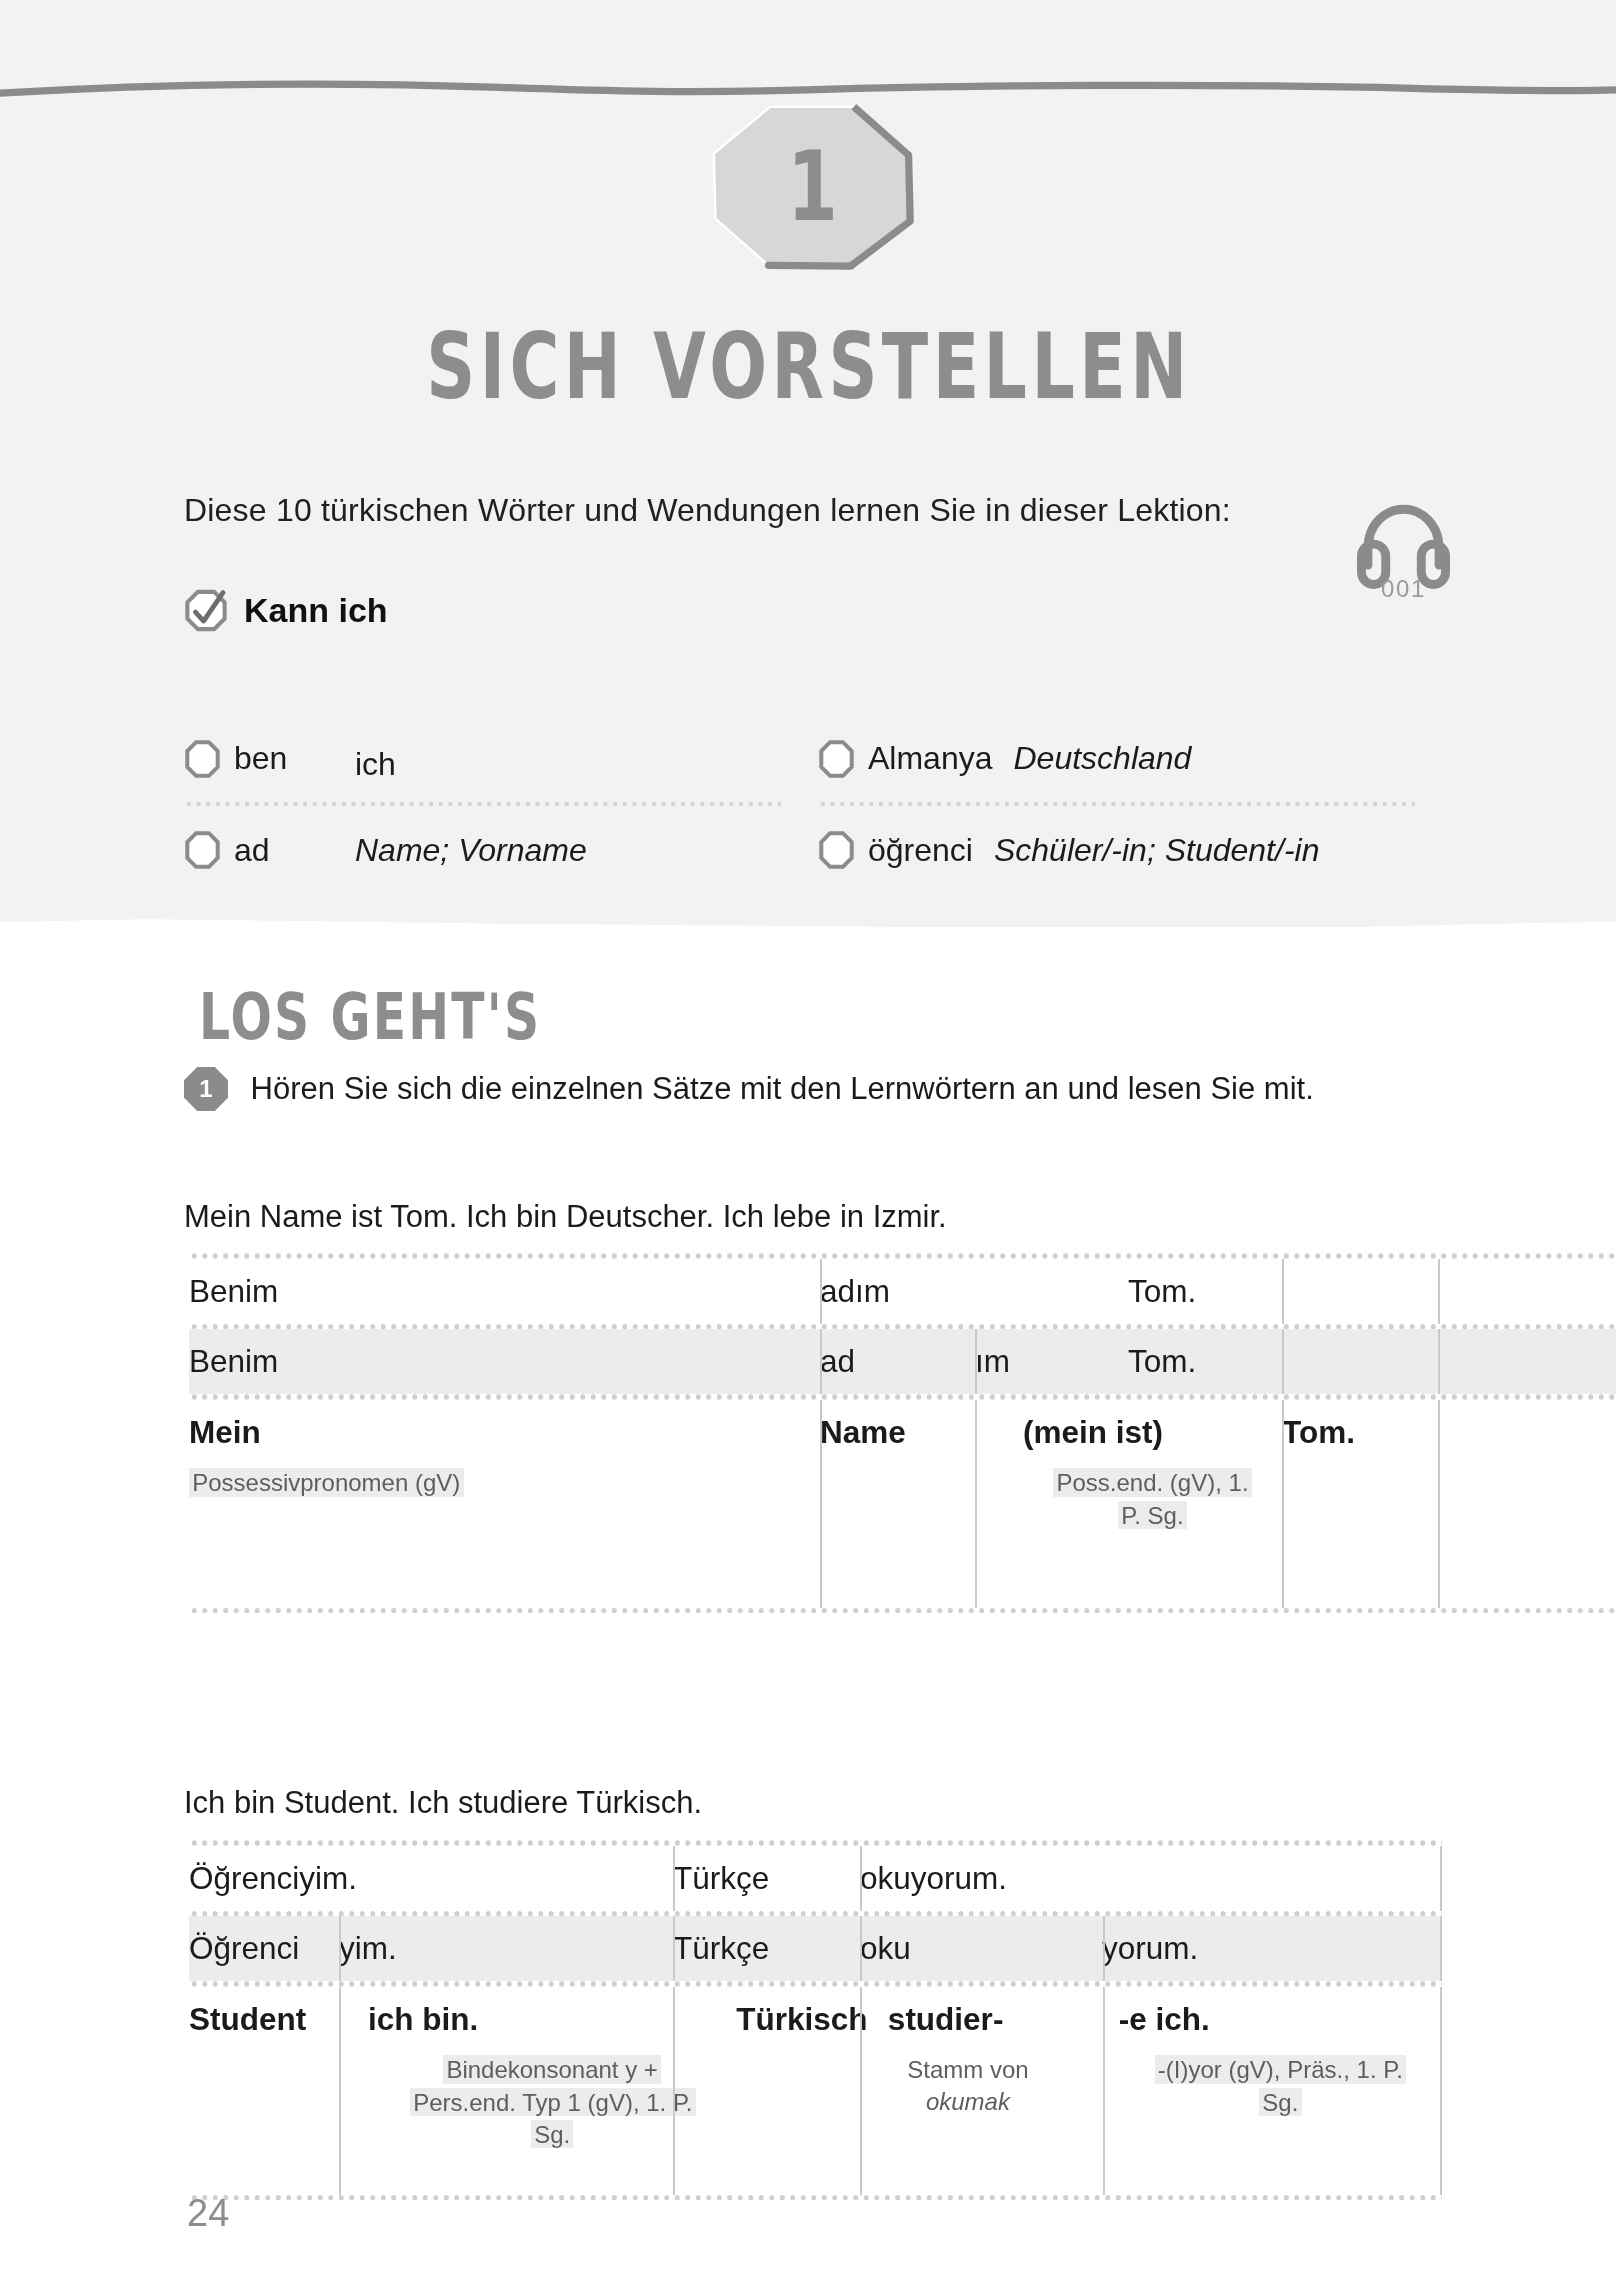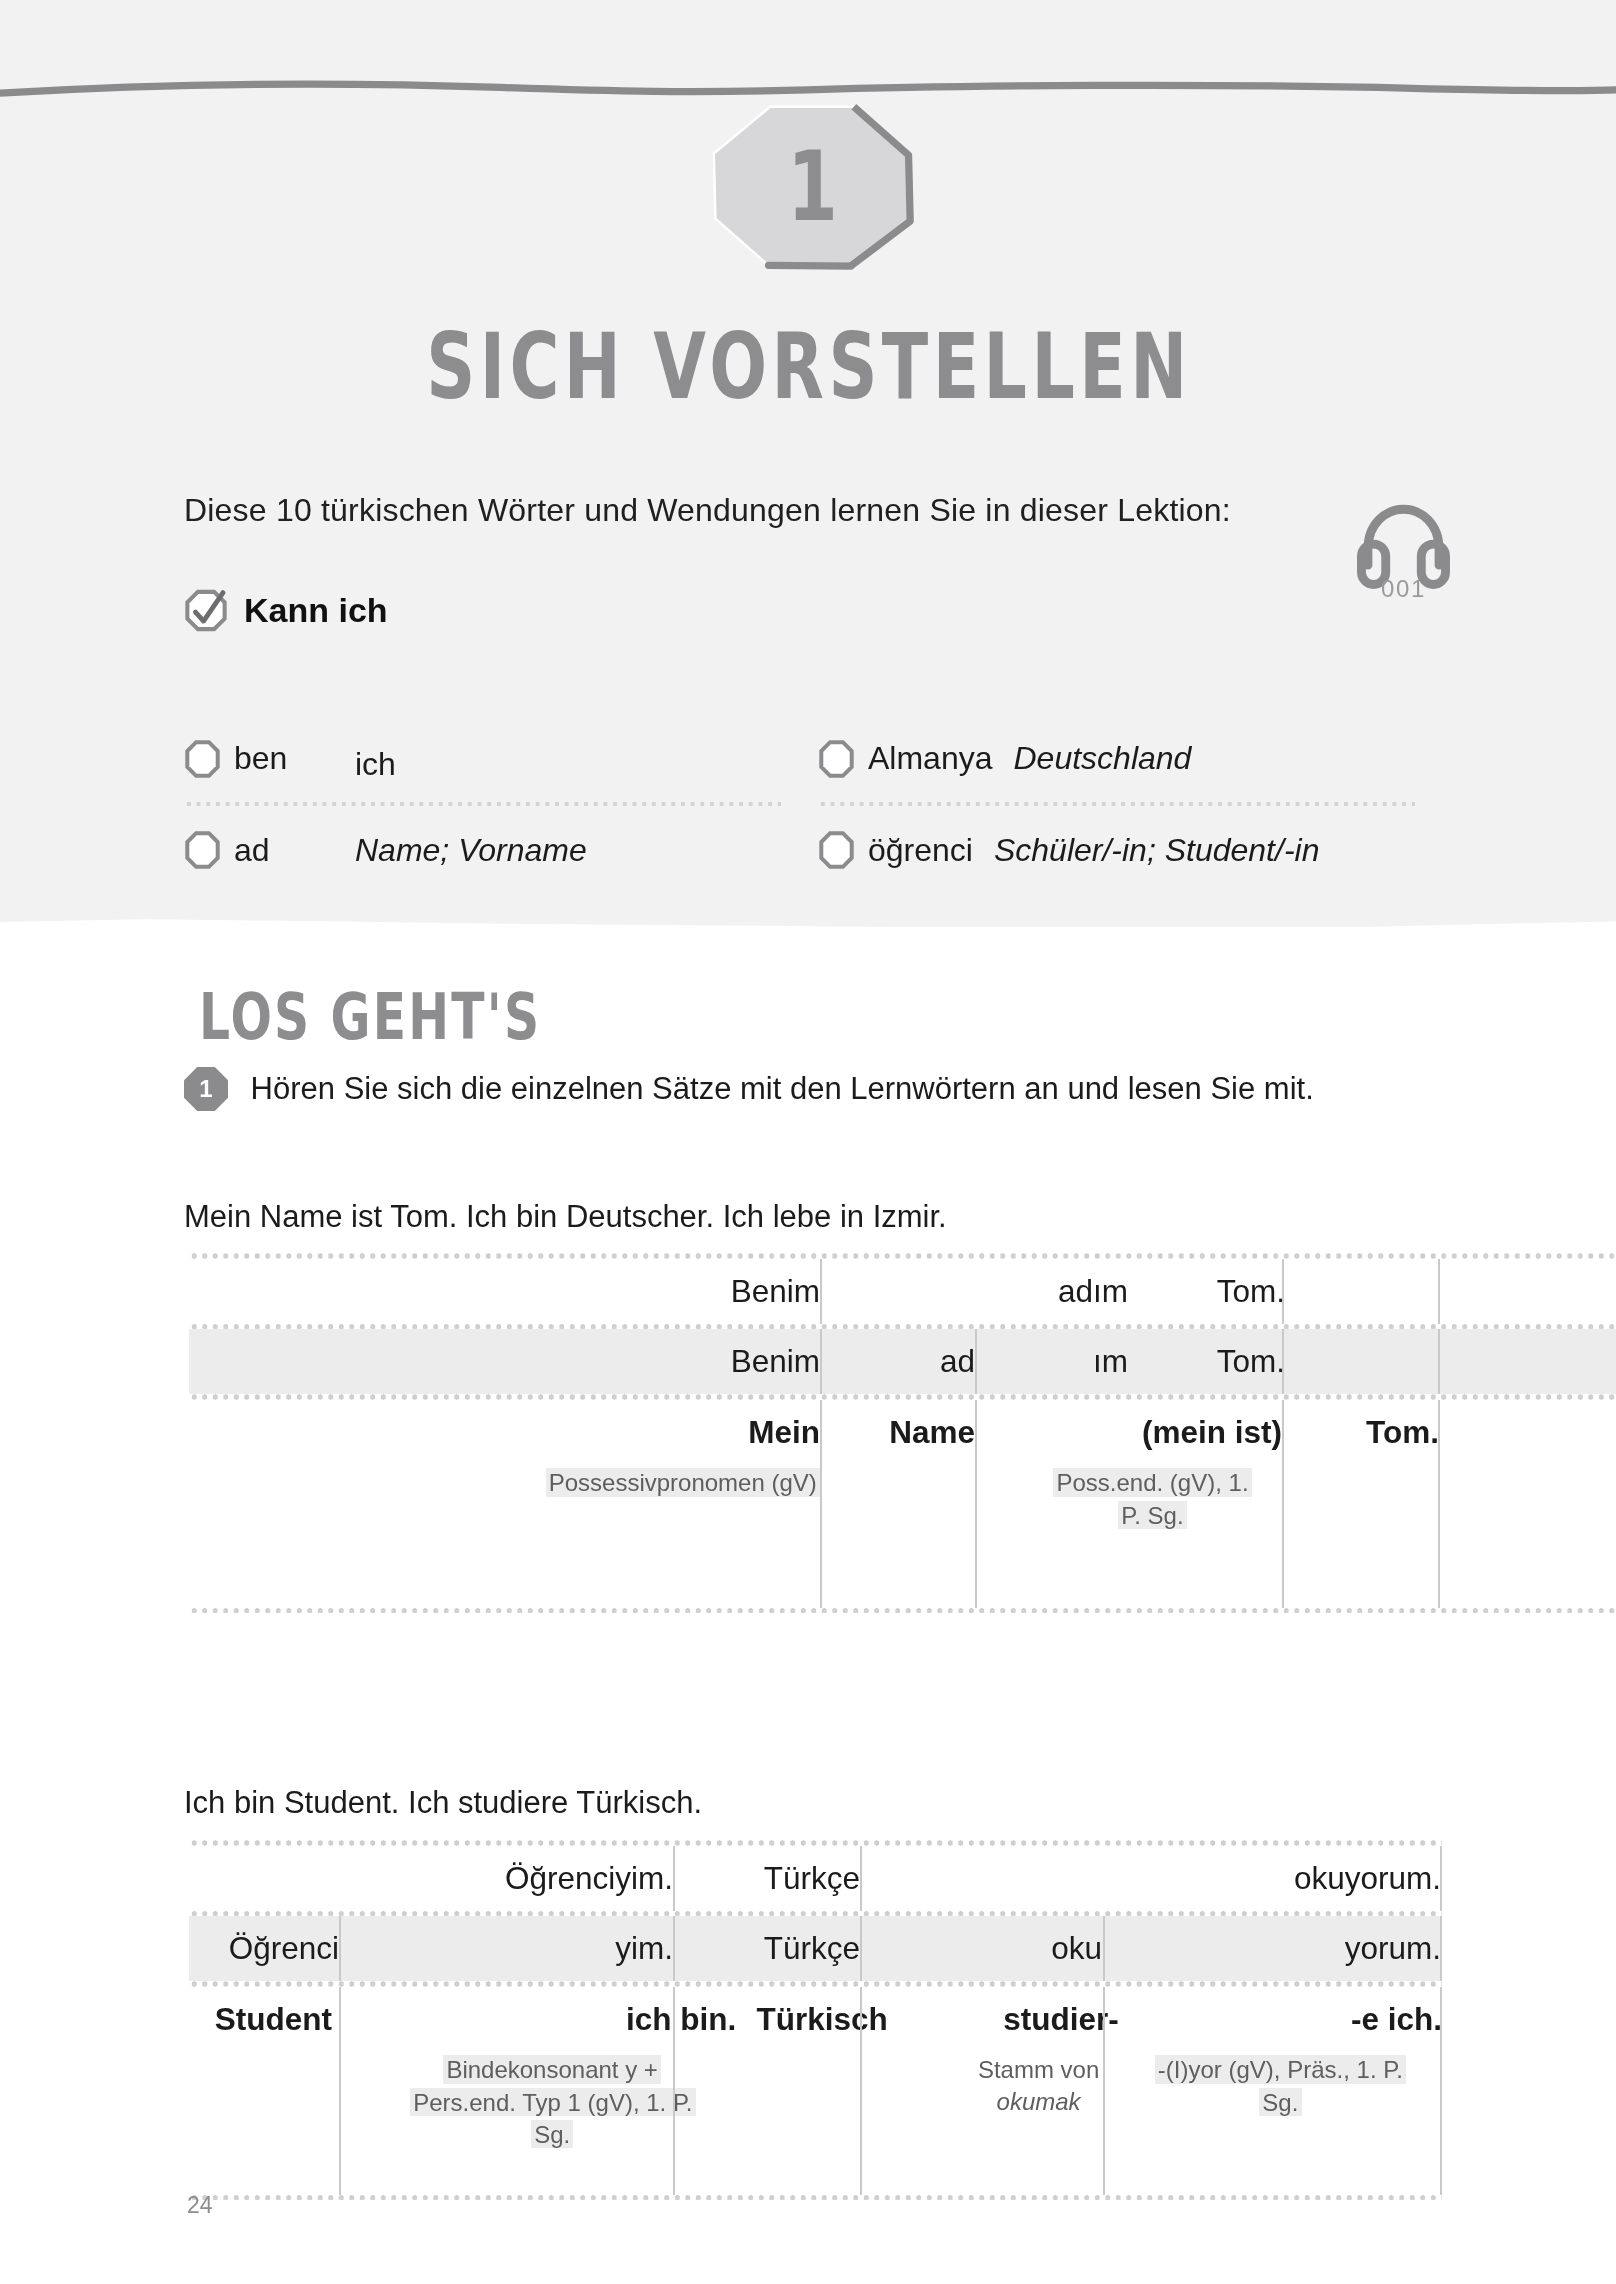--- a/index.html
+++ b/index.html
@@ -97,21 +97,21 @@
     display:flex;align-items:center;justify-content:center;
     color:#ffffff;font-size:24px;font-weight:700;
   }
 
   
   .sentence{position:absolute;font-size:31px;color:#1b1b1b;}
   .gtable{position:absolute;}
   .grow{display:flex;position:relative;}
   .gcell{
     box-sizing:border-box;
-    display:flex;flex-direction:column;align-items:flex-end;justify-content:flex-start;
+    display:flex;flex-direction:column;align-items:flex-start;justify-content:flex-start;
     padding-top:13px;
     position:relative;
   }
   .gcell .txt{font-size:31.5px;line-height:1.22;text-align:center;color:#1b1b1b;}
   .grow.r1 .gcell{height:65px;}
   .grow.r2 .gcell{height:65px;}
   .grow.r3 .gcell{height:208px;}
   .grow.r2{background:#ececec;}
   .grow.r3 .txt.main{font-weight:700;}
   .note{
@@ -120,21 +120,21 @@
   }
   .note i{font-style:italic;}
   .note span.hl{background:#ececec;padding:0.8px 3.2px;box-decoration-break:clone;-webkit-box-decoration-break:clone;}
   .hsep{
     height:5.6px;width:100%;
     background-image:radial-gradient(circle, #cfcfcf 42%, rgba(0,0,0,0) 44%);
     background-size:10.5px 5.6px;background-repeat:repeat-x;
   }
   .vline{position:absolute;top:0;bottom:0;width:1.6px;background:#c9c9c9;}
 
-  .pagenum{position:absolute;left:187px;top:2192px;font-size:23px;color:#8d8d90;}
+  .pagenum{position:absolute;left:187px;top:2192px;font-size:38px;color:#8d8d90;}
 </style>
 </head>
 <body>
 
 <div class="page">
 
   <div class="hero">
     <div class="hero-wave"></div>
 
     <svg class="top-rule" viewBox="0 0 2003 34" preserveAspectRatio="none">

